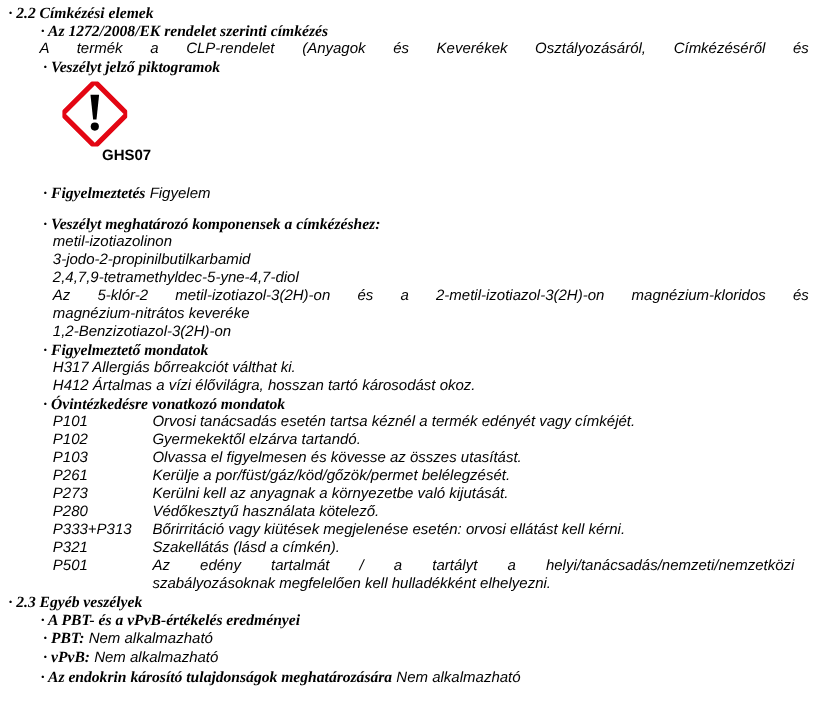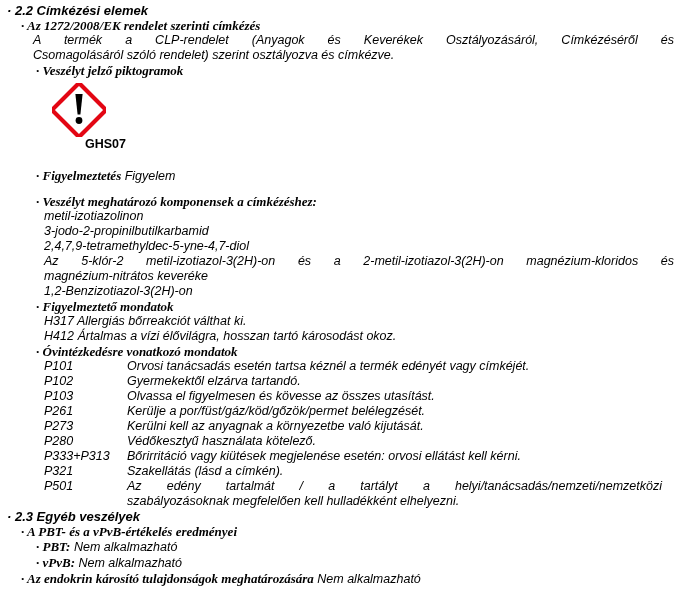--- a/index.html
+++ b/index.html
@@ -8,24 +8,24 @@
     width:679px;height:599px;
     background:#ffffff;color:#000;
     font-family:"Liberation Sans",sans-serif;
     font-style:italic;
     font-size:12.5px;line-height:15px;
     overflow:hidden;
     padding-top:3px;box-sizing:border-box;
   }
   .ln{white-space:nowrap;}
   
-  .sec-h{font-family:Liberation Sans, sans-serif;font-weight:bold;font-style:italic;font-size:13px;margin-left:7px;}
+  .sec-h{font-family:Liberation Serif, serif;font-weight:bold;font-style:italic;font-size:13px;margin-left:7px;}
   
   .sh{font-family:"Liberation Serif",serif;font-weight:bold;font-style:italic;font-size:13px;}
-  .in1{margin-left:21px;}   
+  .in1{margin-left:34px;}   
   .in2{margin-left:36px;}   
   .inb1{margin-left:33px;}  
   .inb2{margin-left:44px;}  
   .mr{margin-right:5px;}
   .jst{white-space:normal;text-align:justify;text-align-last:justify;}
   .pict{margin-left:52px;margin-top:5px;}
   .ghs-label{margin-left:85px;font-style:normal;font-size:12.5px;line-height:15px;font-weight:bold;}
   .signal{margin-top:16px;margin-bottom:10px;}
   .prow{display:flex;margin-left:44px;margin-right:17px;}
   .pcode{flex:0 0 83px;width:83px;}
@@ -34,21 +34,20 @@
 </style>
 </head>
 <body>
 
 <div class="page">
 
   <div class="ln sec-h">· 2.2 Címkézési elemek</div>
 
   <div class="ln sh in1">· Az 1272/2008/EK rendelet szerinti címkézés</div>
   <div class="inb1 mr jst">A termék a CLP-rendelet (Anyagok és Keverékek Osztályozásáról, Címkézéséről és</div>
-  <div class="ln inb1">Csomagolásáról szóló rendelet) szerint osztályozva és címkézve.</div>
 
   <div class="ln sh in2">· Veszélyt jelző piktogramok</div>
   <div class="pict">
     <svg class="svg-block" width="54" height="54" viewBox="0 0 54 54">
       <rect x="7.9" y="7.9" width="38.2" height="38.2" transform="rotate(45 27 27)" fill="#ffffff" stroke="#e30613" stroke-width="4.2"></rect>
       <path d="M23.4 11 h7.2 l-2.2 20.5 h-2.8 z" fill="#000000"></path>
       <circle cx="27" cy="37.5" r="3.4" fill="#000000"></circle>
     </svg>
   </div>
   <div class="ln ghs-label">GHS07</div>

